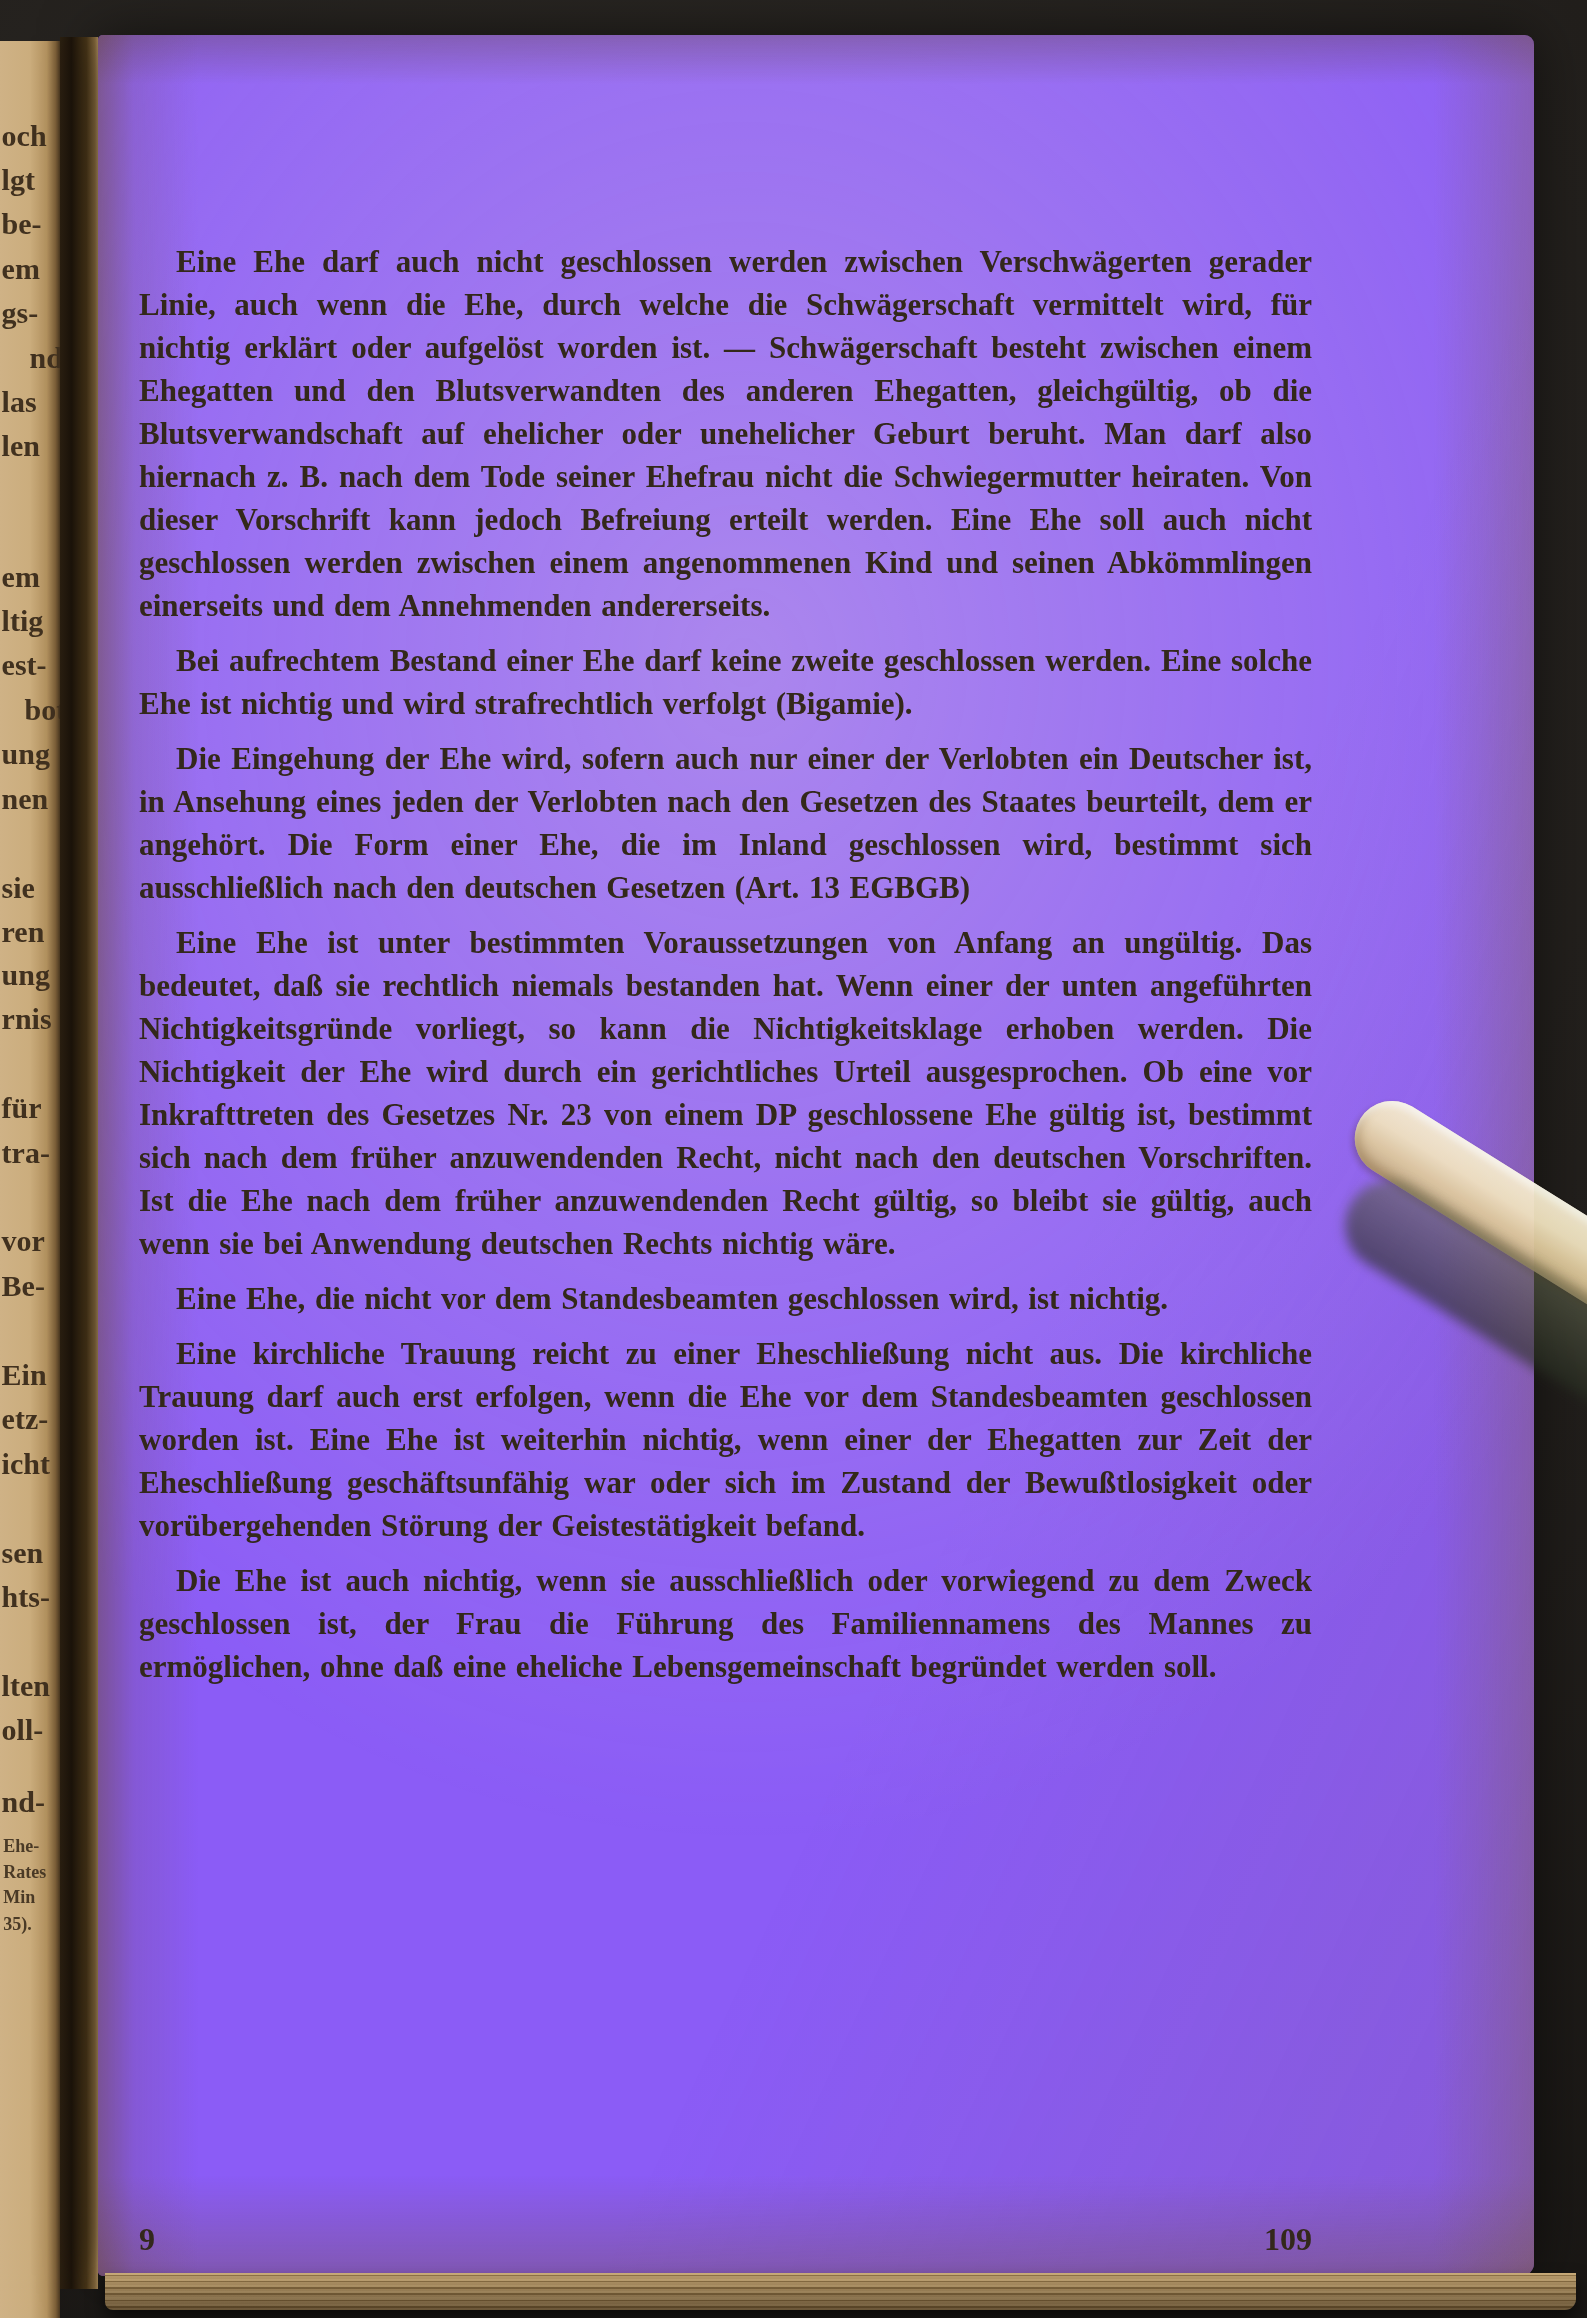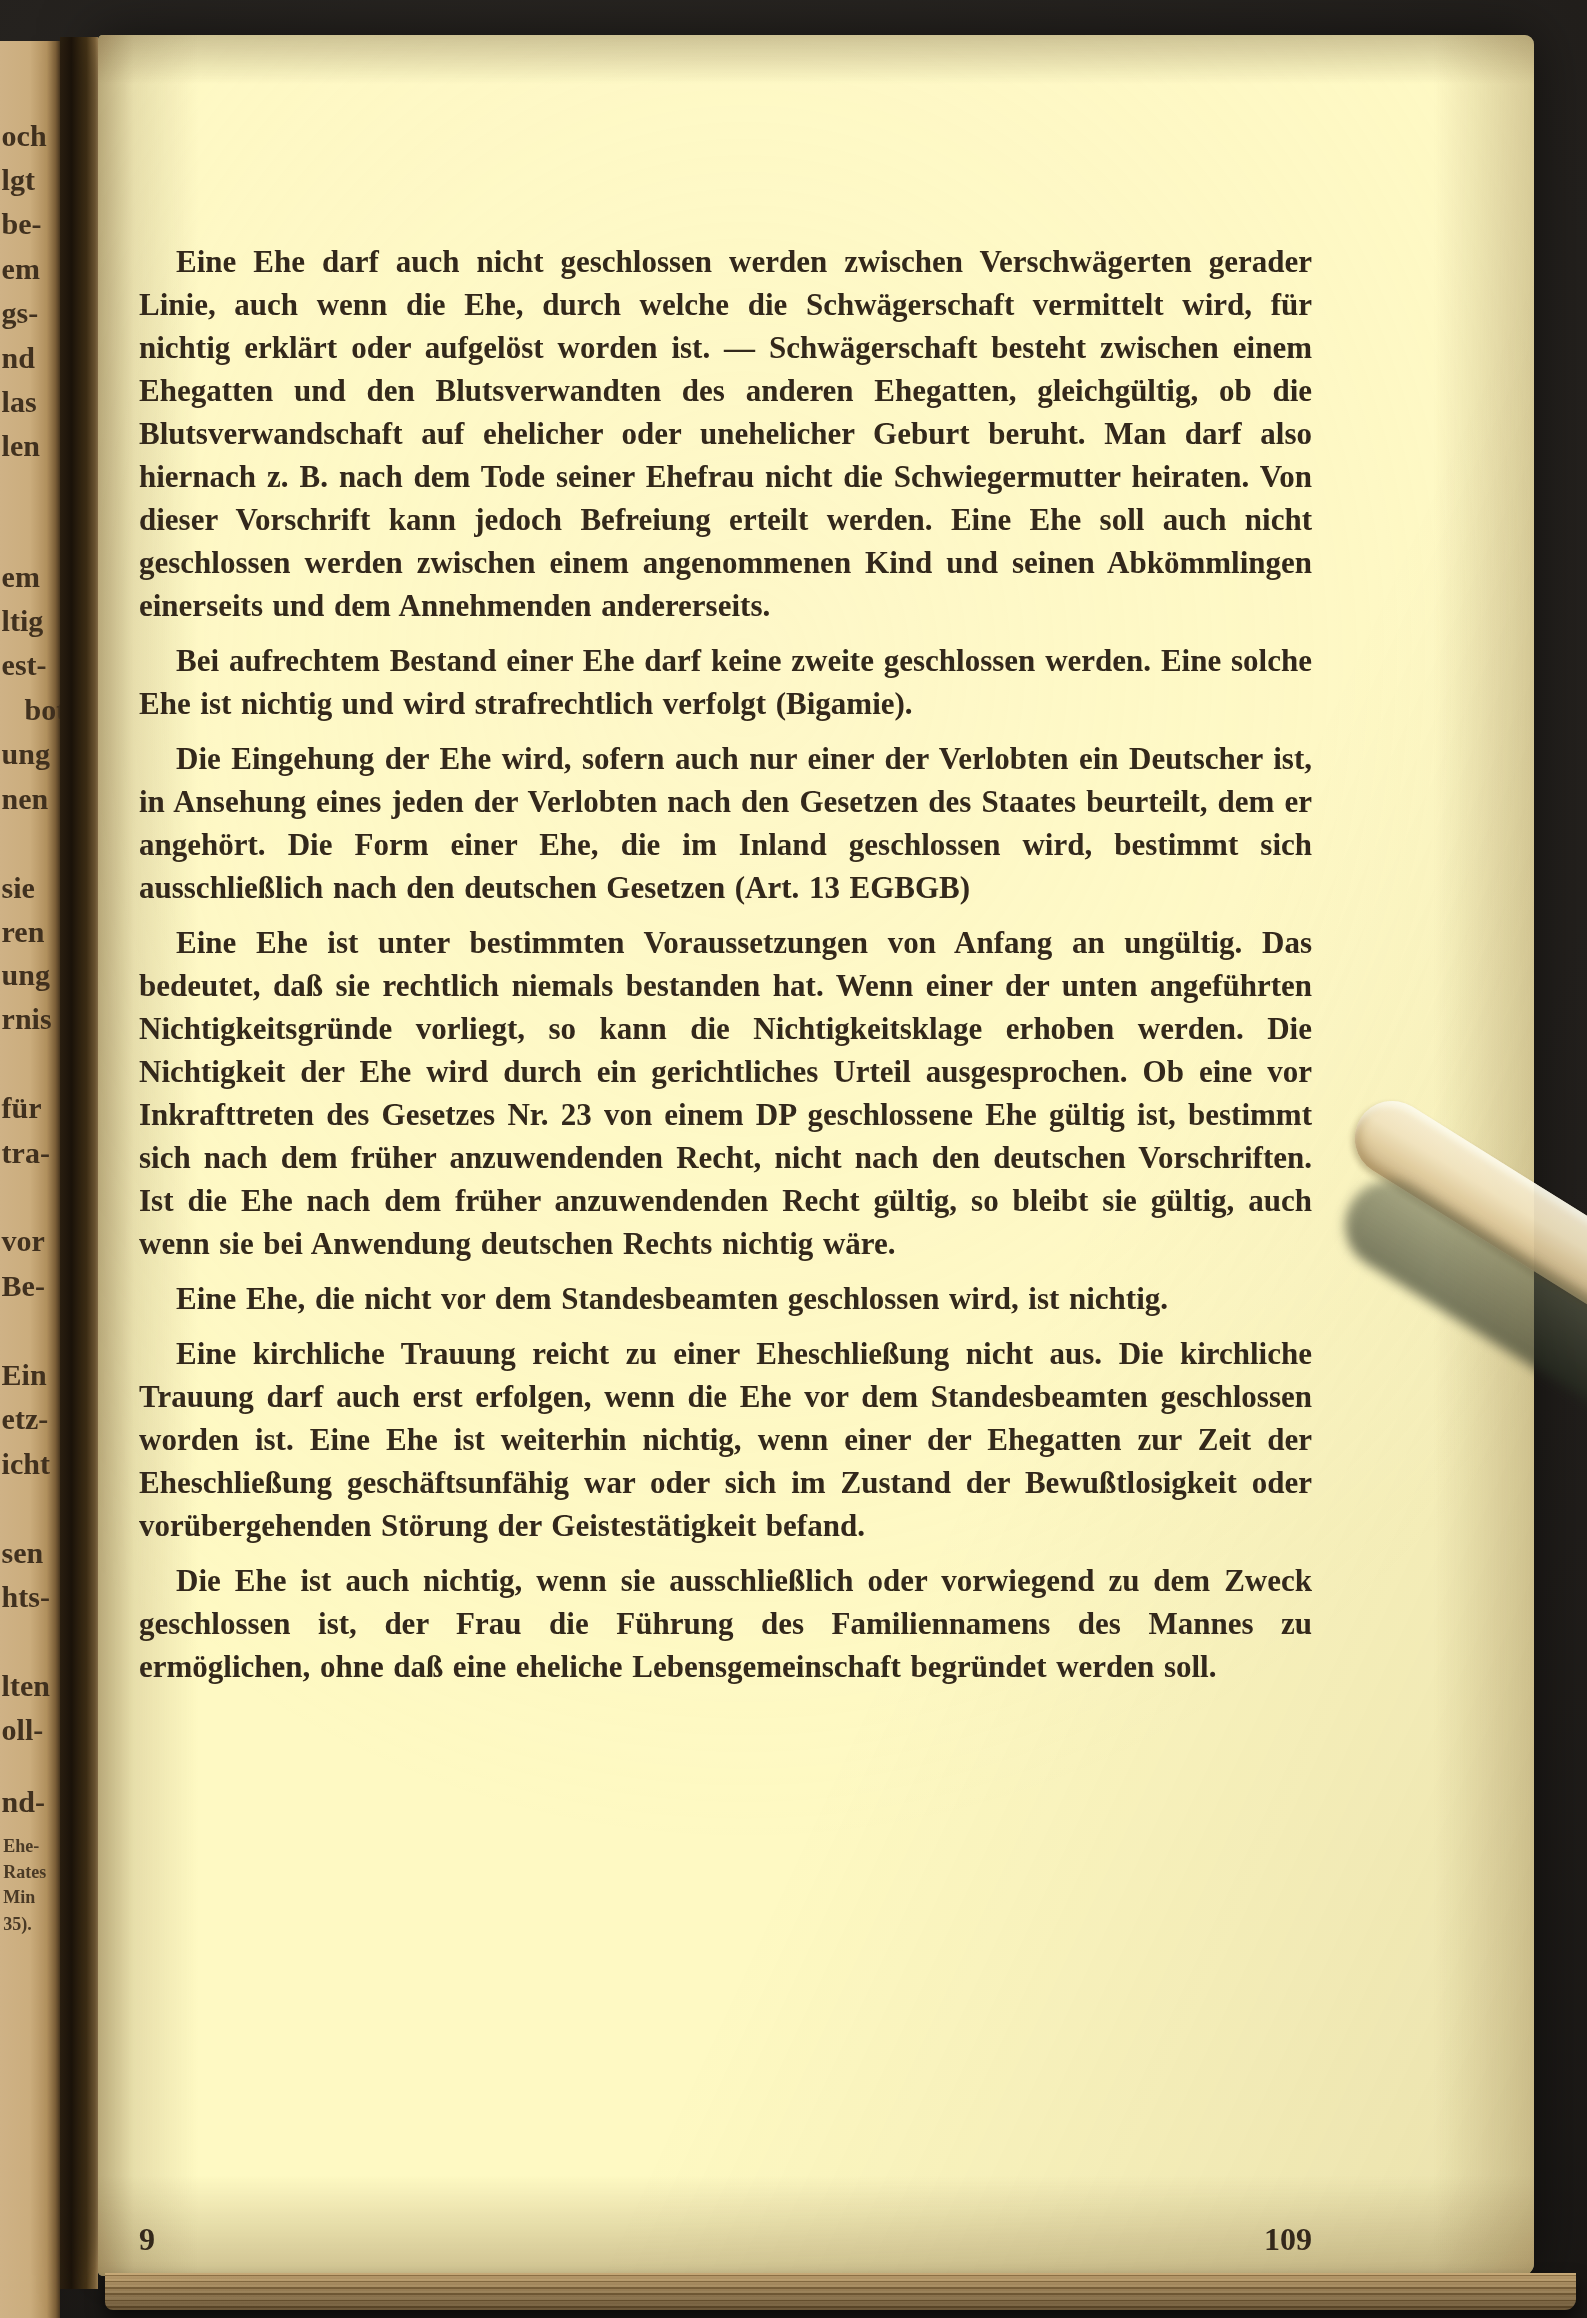--- a/index.html
+++ b/index.html
@@ -26,21 +26,21 @@
 
   
   .gutter {
     position: absolute; left: 60px; top: 37px; width: 38px; height: 2252px;
     background: linear-gradient(90deg, #2c2011 0%, #1d140a 30%, #4a3719 70%, #8a6d40 92%, #b3925f 100%);
   }
 
   
   .page {
     position: absolute; left: 98px; top: 35px; width: 1436px; height: 2241px;
-    background: #fef9c3;
+    background: #8b5cf6;
     border-radius: 4.8px 9.5px 12.7px 4.8px;
     box-shadow: 0 0 56px rgba(0,0,0,0.55);
   }
   .page::before {
     content: ""; position: absolute; inset: 0; border-radius: inherit;
     pointer-events: none;
     background:
       linear-gradient(90deg, rgba(100,70,30,0.45) 0%, rgba(100,70,30,0.15) 2.5%, rgba(100,70,30,0) 7%),
       linear-gradient(270deg, rgba(125,95,48,0.30) 0%, rgba(125,95,48,0) 7%),
       linear-gradient(180deg, rgba(80,55,25,0.28) 0%, rgba(80,55,25,0) 2.2%),
@@ -120,21 +120,21 @@
 <body>
 
 <div class="scene">
 
   <div class="left-sliver">
       <span class="frag" style="top: 80px;">och</span>
       <span class="frag" style="top: 124px;">lgt</span>
       <span class="frag" style="top: 168px;">be-</span>
       <span class="frag" style="top: 213px;">em</span>
       <span class="frag" style="top: 257px;">gs-</span>
-      <span class="frag" style="top: 302px;">nd</span>
+      <span class="frag" style="top: 302px; margin-left: 28px;">nd</span>
       <span class="frag" style="top: 346px;">las</span>
       <span class="frag" style="top: 390px;">len</span>
       <span class="frag" style="top: 521px;">em</span>
       <span class="frag" style="top: 565px;">ltig</span>
       <span class="frag" style="top: 609px;">est-</span>
       <span class="frag" style="top: 654px; margin-left: 23px;">bot</span>
       <span class="frag" style="top: 698px;">ung</span>
       <span class="frag" style="top: 743px;">nen</span>
       <span class="frag" style="top: 832px;">sie</span>
       <span class="frag" style="top: 876px;">ren</span>

